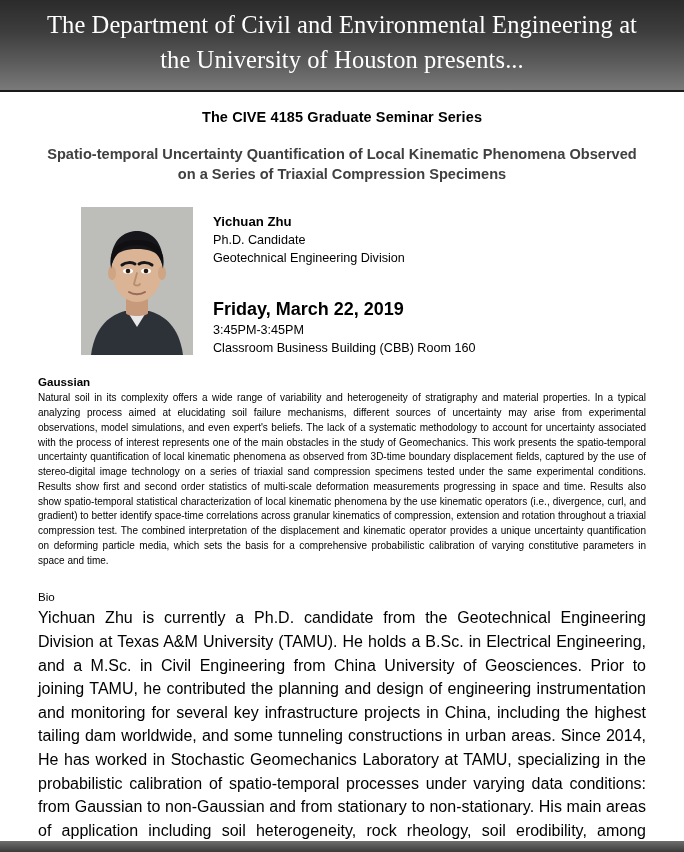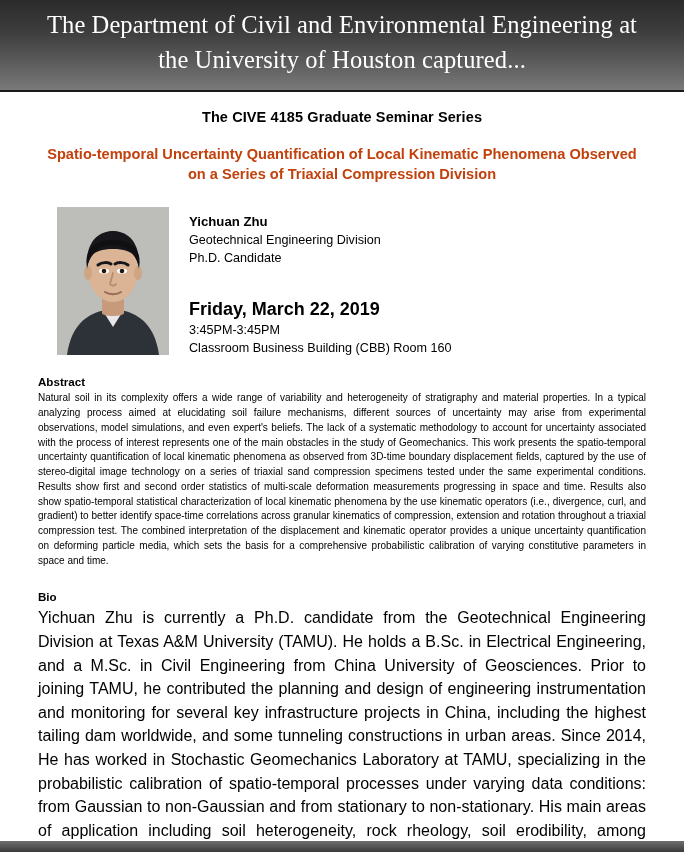--- a/index.html
+++ b/index.html
@@ -41,33 +41,33 @@
   .series-title {
     text-align: center;
     font-size: 14.5px;
     font-weight: bold;
     margin-top: 17px;
     letter-spacing: 0.1px;
   }
 
   
   .talk-title {
-    color: #c2410c;
+    color: #404040;
     text-align: center;
     font-weight: bold;
     font-size: 14.6px;
     line-height: 1.42;
     margin: 19px 18px 0 18px;
   }
 
   
   .speaker-row {
     display: flex;
     margin: 22px 0 0 0;
-    padding-left: 57px;
+    padding-left: 81px;
   }
   .photo {
     width: 112px;
     height: 148px;
     background: #cfcfcf;
     position: relative;
     overflow: hidden;
     flex: 0 0 auto;
   }
   .photo svg { display: block; }
@@ -105,21 +105,21 @@
     margin-top: 18px;
     margin-bottom: 3px;
   }
   .abstract-body {
     font-size: 10px;
     line-height: 1.475;
     text-align: justify;
     text-justify: inter-word;
   }
   .bio-head {
-    font-weight: bold;
+    font-weight: normal;
     font-size: 11.6px;
     margin-top: 22px;
     margin-bottom: 3px;
   }
   .bio-body {
     font-size: 16px;
     line-height: 1.475;
     text-align: justify;
     text-justify: inter-word;
   }
@@ -133,28 +133,28 @@
     background: linear-gradient(to bottom, #6e6e6e, #3a3a3a);
   }
 </style>
 </head>
 <body>
 
 <div class="page">
 
   <div class="banner">
     <div class="banner-line">The Department of Civil and Environmental Engineering at</div>
-    <div class="banner-line">the University of Houston captured...</div>
+    <div class="banner-line">the University of Houston presents...</div>
   </div>
 
   <div class="series-title">The CIVE 4185 Graduate Seminar Series</div>
 
   <div class="talk-title">
     <div>Spatio-temporal Uncertainty Quantification of Local Kinematic Phenomena Observed</div>
-    <div>on a Series of Triaxial Compression Division</div>
+    <div>on a Series of Triaxial Compression Specimens</div>
   </div>
 
   <div class="speaker-row">
     <div class="photo">
       <svg width="112" height="148" viewBox="0 0 112 148">
         <rect x="0" y="0" width="112" height="148" fill="#c9c9c7"></rect>
         <rect x="0" y="0" width="112" height="148" fill="#bdbdba"></rect>
 
         <path d="M10 148 C14 118 30 108 44 104 L68 104 C82 108 98 118 102 148 Z" fill="#2d3138"></path>
 
@@ -179,33 +179,33 @@
         <circle cx="65" cy="64" r="2.3" fill="#20160f"></circle>
 
         <path d="M56 66 L53 77 C54 79 58 79 59 77" stroke="#b78f6f" stroke-width="1.8" fill="none" stroke-linecap="round"></path>
 
         <path d="M48 85 C52 88 60 88 64 85" stroke="#9a6a58" stroke-width="2" fill="none" stroke-linecap="round"></path>
       </svg>
     </div>
 
     <div class="speaker-info">
       <div class="speaker-name">Yichuan Zhu</div>
+      <div class="speaker-line">Ph.D. Candidate</div>
       <div class="speaker-line">Geotechnical Engineering Division</div>
-      <div class="speaker-line">Ph.D. Candidate</div>
 
       <div class="event-block">
         <div class="event-date">Friday, March 22, 2019</div>
         <div>3:45PM-3:45PM</div>
         <div>Classroom Business Building (CBB) Room 160</div>
       </div>
     </div>
   </div>
 
   <div class="section">
-    <div class="section-head">Abstract</div>
+    <div class="section-head">Gaussian</div>
     <div class="abstract-body">Natural soil in its complexity offers a wide range of variability and heterogeneity of stratigraphy and material properties. In a typical analyzing process aimed at elucidating soil failure mechanisms, different sources of uncertainty may arise from experimental observations, model simulations, and even expert's beliefs. The lack of a systematic methodology to account for uncertainty associated with the process of interest represents one of the main obstacles in the study of Geomechanics. This work presents the spatio-temporal uncertainty quantification of local kinematic phenomena as observed from 3D-time boundary displacement fields, captured by the use of stereo-digital image technology on a series of triaxial sand compression specimens tested under the same experimental conditions. Results show first and second order statistics of multi-scale deformation measurements progressing in space and time. Results also show spatio-temporal statistical characterization of local kinematic phenomena by the use kinematic operators (i.e., divergence, curl, and gradient) to better identify space-time correlations across granular kinematics of compression, extension and rotation throughout a triaxial compression test. The combined interpretation of the displacement and kinematic operator provides a unique uncertainty quantification on deforming particle media, which sets the basis for a comprehensive probabilistic calibration of varying constitutive parameters in space and time.</div>
 
     <div class="bio-head">Bio</div>
     <div class="bio-body">Yichuan Zhu is currently a Ph.D. candidate from the Geotechnical Engineering Division at Texas A&amp;M University (TAMU). He holds a B.Sc. in Electrical Engineering, and a M.Sc. in Civil Engineering from China University of Geosciences. Prior to joining TAMU, he contributed the planning and design of engineering instrumentation and monitoring for several key infrastructure projects in China, including the highest tailing dam worldwide, and some tunneling constructions in urban areas. Since 2014, He has worked in Stochastic Geomechanics Laboratory at TAMU, specializing in the probabilistic calibration of spatio-temporal processes under varying data conditions: from Gaussian to non-Gaussian and from stationary to non-stationary. His main areas of application including soil heterogeneity, rock rheology, soil erodibility, among others. His other interests include integration of Geosciences and Engineering, Remote Sensing, and Geostatistics for risk assessment and improved policy-making.</div>
   </div>
 
   <div class="bottom-bar"></div>
 </div>
 
 </body></html>

